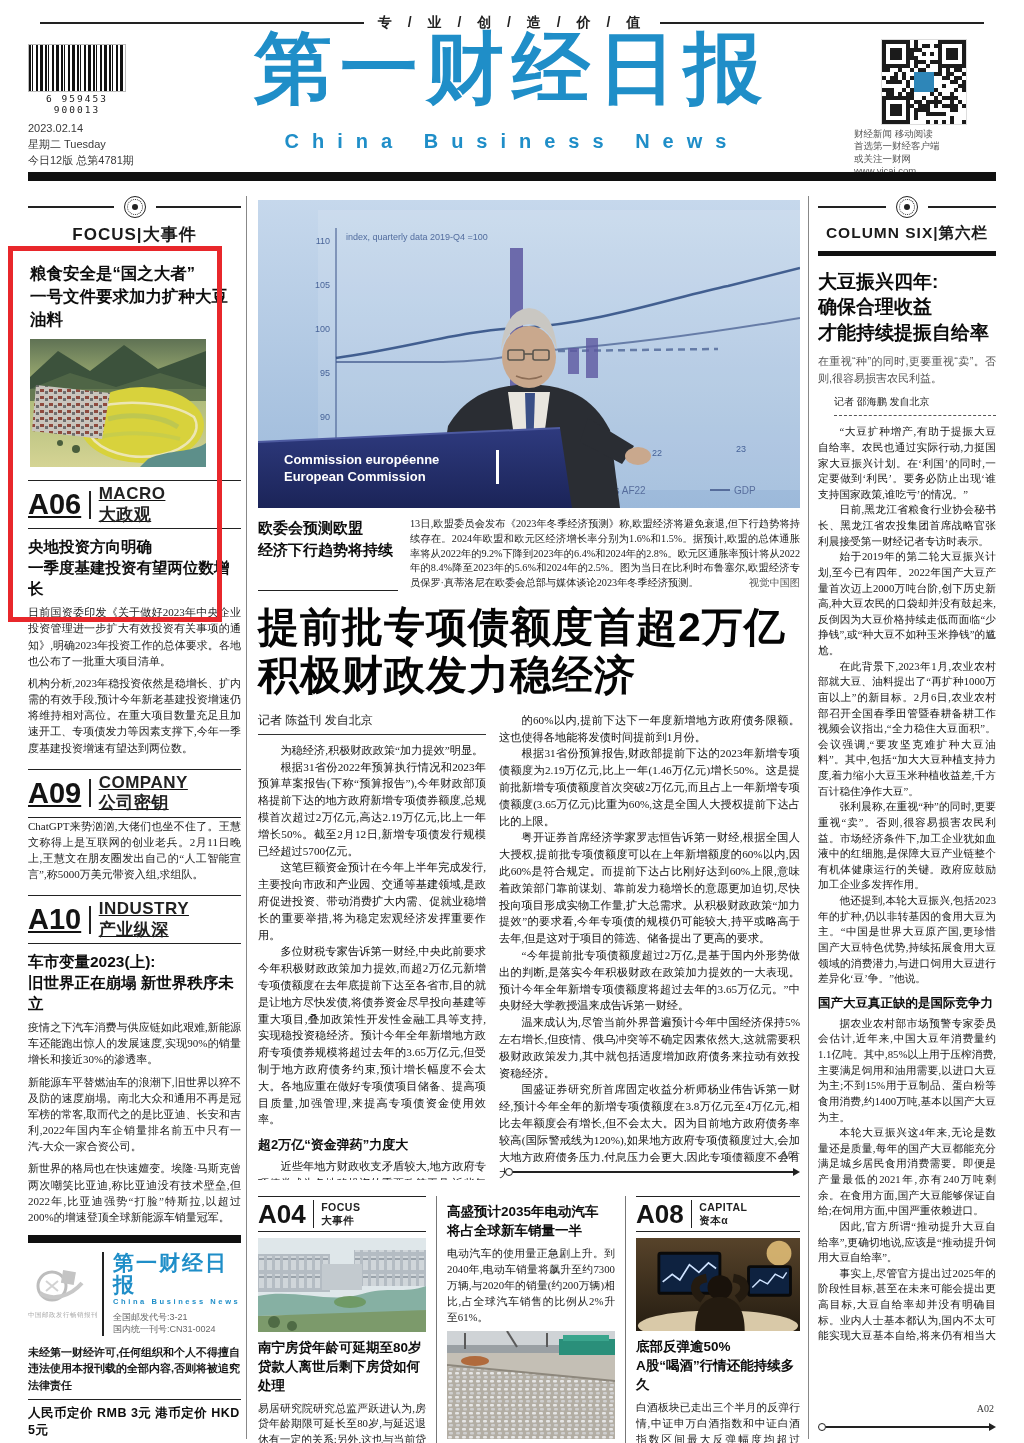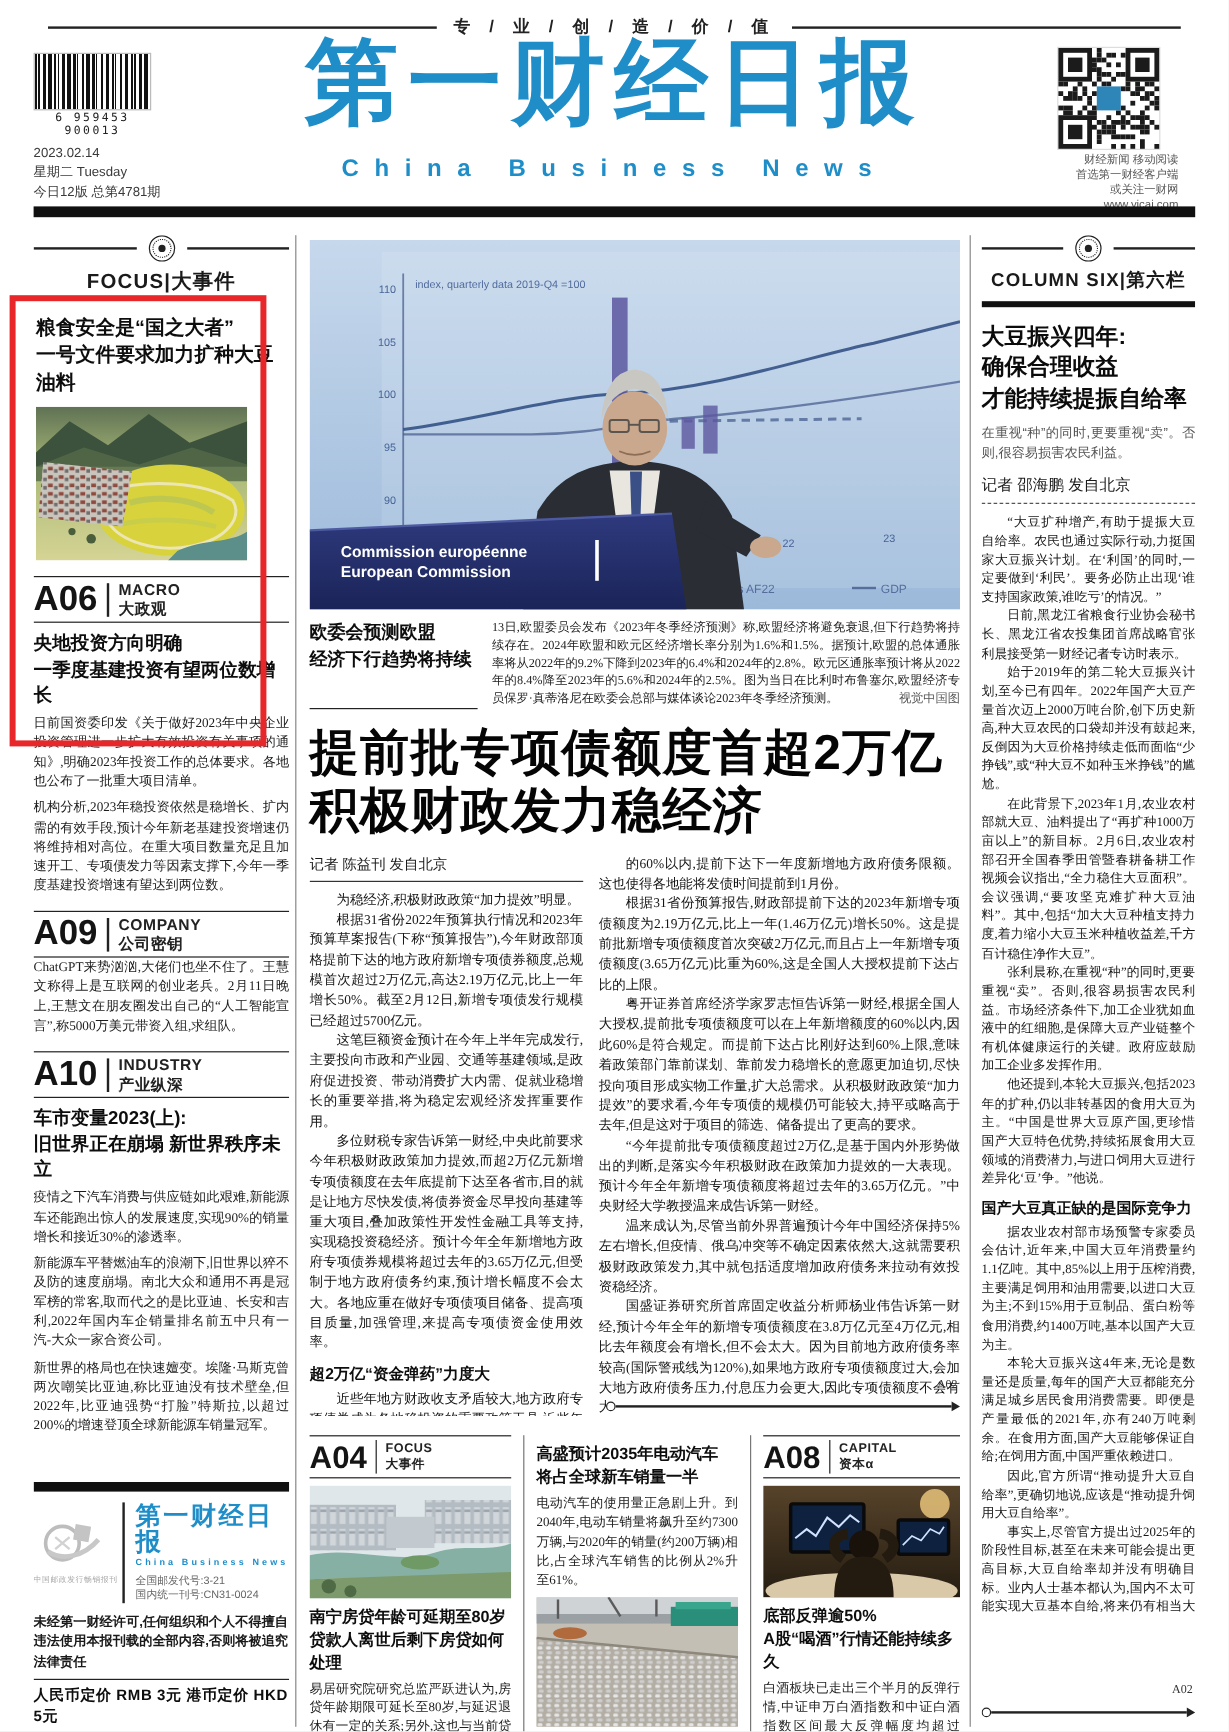--- a/index.html
+++ b/index.html
@@ -13,21 +13,21 @@
   .barcode .bars{height:46px;border:1px solid #bbb;
      background:repeating-linear-gradient(90deg,#111 0 2px,#fff 2px 3px,#111 3px 4px,#fff 4px 7px,#111 7px 9px,#fff 9px 11px,#111 11px 14px,#fff 14px 16px);}
   .barcode-num{font-family:"DejaVu Sans Mono","Liberation Mono",monospace;font-size:9.5px;letter-spacing:2px;color:#222;text-align:center;margin-top:1px;}
   .dateblock{position:absolute;left:28px;top:121px;font-size:11px;line-height:1.45;color:#3a3a3a;}
   .paper-title{position:absolute;left:0;right:0;top:26px;margin:0;text-align:center;
      font-family:"Liberation Serif","DejaVu Serif",serif;font-weight:700;font-size:78px;line-height:1.1;
      color:#1f8ec8;letter-spacing:8px;}
   .paper-title-en{position:absolute;left:0;right:0;top:130px;text-align:center;font-size:20px;font-weight:700;
      letter-spacing:13px;color:#1f8ec8;}
   .qr{position:absolute;right:58px;top:40px;width:84px;height:84px;background:#fff;outline:1px solid #ddd;}
-  .qr-caption{position:absolute;right:42px;top:128px;width:148px;text-align:right;font-size:9.5px;line-height:1.3;color:#555;}
+  .qr-caption{position:absolute;right:22px;top:128px;width:148px;text-align:left;font-size:9.5px;line-height:1.3;color:#555;}
   .black-bar{position:absolute;left:28px;right:28px;top:172px;height:9px;background:#101010;}
   
   .vdiv{position:absolute;top:196px;height:1243px;width:1px;background:#888;}
   .vdiv1{left:246px;} .vdiv2{left:808px;}
   .col-left{position:absolute;left:28px;top:196px;width:213px;height:1243px;overflow:hidden;}
   .col-center{position:absolute;left:258px;top:200px;width:542px;height:1243px;}
   .col-right{position:absolute;left:818px;top:196px;width:178px;height:1243px;overflow:hidden;}
   
   .orn-row{display:flex;align-items:center;gap:10px;}
   .orn-row .rule{flex:1;height:1.3px;background:#222;}
@@ -37,24 +37,24 @@
   .col-header-title{text-align:center;font-size:17px;font-weight:700;letter-spacing:1px;margin-top:5px;color:#1a1a1a;}
   .thick-bar{height:5px;background:#111;margin-top:7px;}
   
   .hl-article{margin-top:16px;padding:0 2px;}
   .hl-title{font-size:16.5px;font-weight:800;line-height:1.38;color:#0d0d0d;}
   .hl-photo{display:block;width:176px;height:128px;margin:9px 0 8px;}
   .hl-text p{margin:0 0 7px;font-family:"Liberation Serif","DejaVu Serif",serif;
      font-size:11.6px;line-height:1.5;text-align:justify;color:#151515;}
   
   .sec{margin-top:13px;}
-  .sec-head{border-top:1.6px solid #222;border-bottom:1.6px solid #222;padding:3px 0;display:flex;align-items:center;gap:8px;}
+  .sec-head{border-top:1.6px solid #222;border-bottom:1.6px solid #222;padding:3px 0;display:flex;align-items:center;gap:8px;text-decoration:underline;}
   .sec-code{font-size:29px;font-weight:700;letter-spacing:0;color:#141414;line-height:1;}
   .sec-sep{width:1.5px;height:28px;background:#222;}
-  .sec-labels{display:flex;flex-direction:column;font-size:13px;font-weight:700;line-height:1.2;color:#222;letter-spacing:.5px;}
+  .sec-labels{display:flex;flex-direction:column;font-size:17px;font-weight:700;line-height:1.2;color:#222;letter-spacing:.5px;}
   .sec-title{font-size:15.5px;font-weight:800;line-height:1.36;margin:7px 0 5px;color:#0d0d0d;}
   .sec-text p{margin:0 0 6px;font-family:"Liberation Serif","DejaVu Serif",serif;
      font-size:11px;line-height:1.47;text-align:justify;color:#1c1c1c;}
   
   .left-footer{position:absolute;left:0;right:0;bottom:0;background:#fff;}
   .footer-bar{height:8px;background:#101010;margin-bottom:9px;}
   .footer-logo-row{display:flex;align-items:center;gap:8px;}
   .stamp{width:66px;flex:none;text-align:center;}
   .stamp-caption{font-size:6.5px;color:#a9a9a9;letter-spacing:.5px;white-space:nowrap;}
   .flr-right{border-left:2px solid #222;padding-left:9px;}
@@ -97,21 +97,21 @@
   .mini-head .sec-code{font-size:26px;}
   .mini-head .sec-labels{font-size:10.5px;}
   .mini-title{font-size:13.5px;font-weight:800;line-height:1.4;margin:7px 0 5px;color:#0d0d0d;}
   .mini-text{font-family:"Liberation Serif","DejaVu Serif",serif;font-size:10.8px;line-height:1.48;text-align:justify;color:#1c1c1c;}
   .mini-photo{display:block;width:100%;margin-top:6px;}
   .mini-a04 .mini-photo{margin:6px 0 2px;}
   
   .cs-title-row{text-align:center;font-size:15.5px;font-weight:700;letter-spacing:1px;margin-top:5px;color:#1a1a1a;}
   .r-title{font-size:19px;font-weight:800;line-height:1.34;margin-top:13px;color:#0b0b0b;}
   .r-deck{margin-top:8px;font-size:11px;line-height:1.5;color:#555;text-align:justify;}
-  .r-byline{margin-top:9px;font-size:13px;color:#1a1a1a;padding-bottom:6px;border-bottom:1.6px dashed #555;}
+  .r-byline{margin-top:9px;font-size:10px;color:#1a1a1a;padding-bottom:6px;border-bottom:1.6px dashed #555;margin-left:16px;}
   .r-body{margin-top:8px;height:918px;overflow:hidden;}
   .r-body p{margin:0;font-family:"Liberation Serif","DejaVu Serif",serif;
      font-size:10.7px;line-height:1.46;text-align:justify;text-indent:2em;color:#161616;}
   .r-subhead{font-weight:800;font-size:12.5px;margin:8px 0 4px;color:#0d0d0d;font-family:"Liberation Sans",sans-serif;}
   .right-jump{position:absolute;left:0;right:0;bottom:4px;background:#fff;padding-top:3px;}
   
   .red-box{position:absolute;left:8px;top:246px;width:204px;height:366px;border:5px solid #e8272b;z-index:6;pointer-events:none;}
 </style>
 </head>
 <body>

